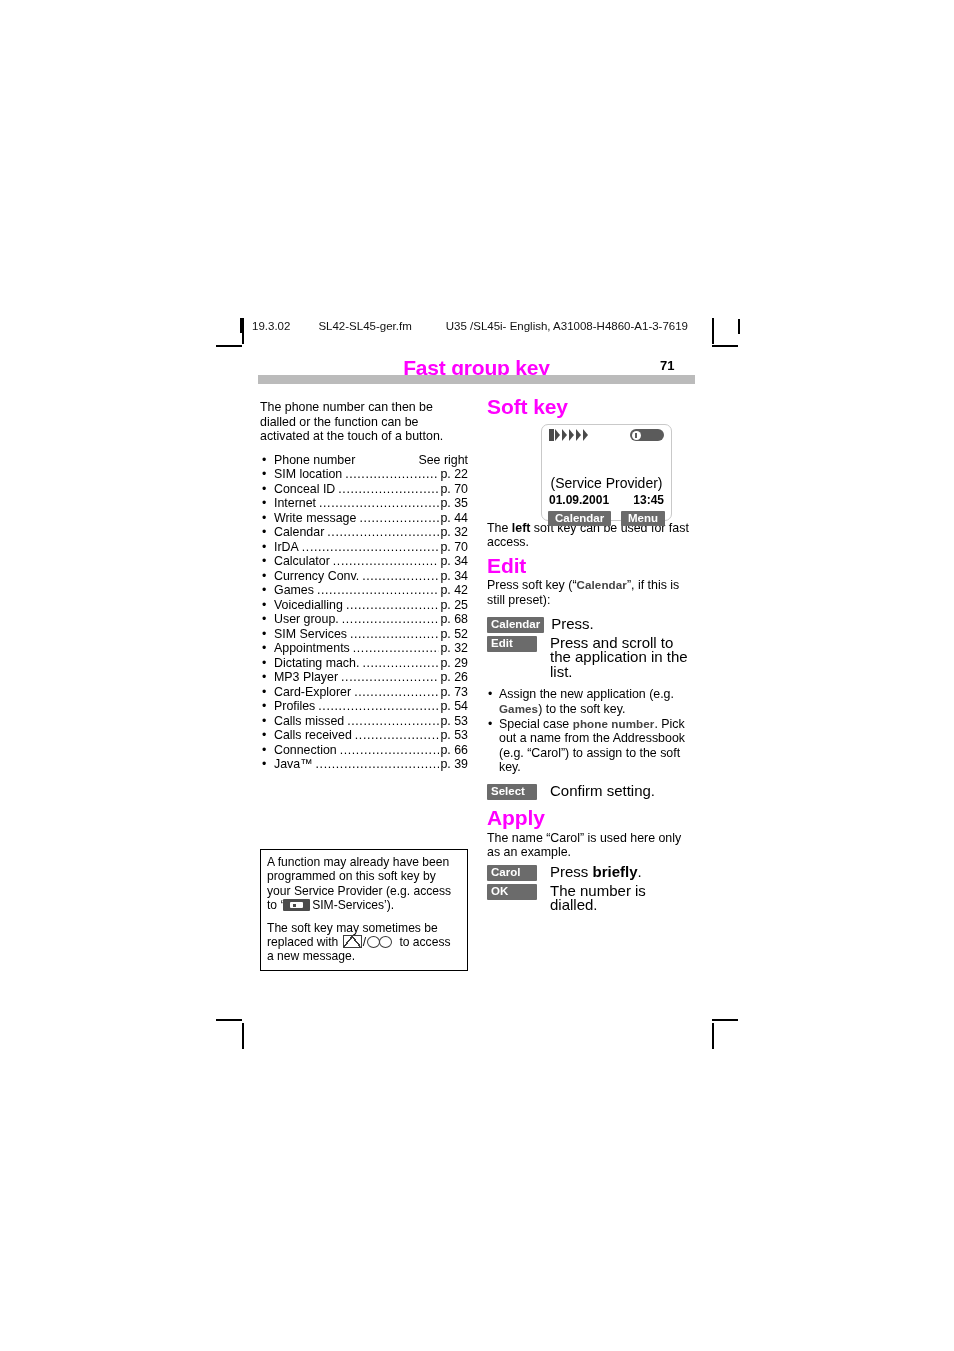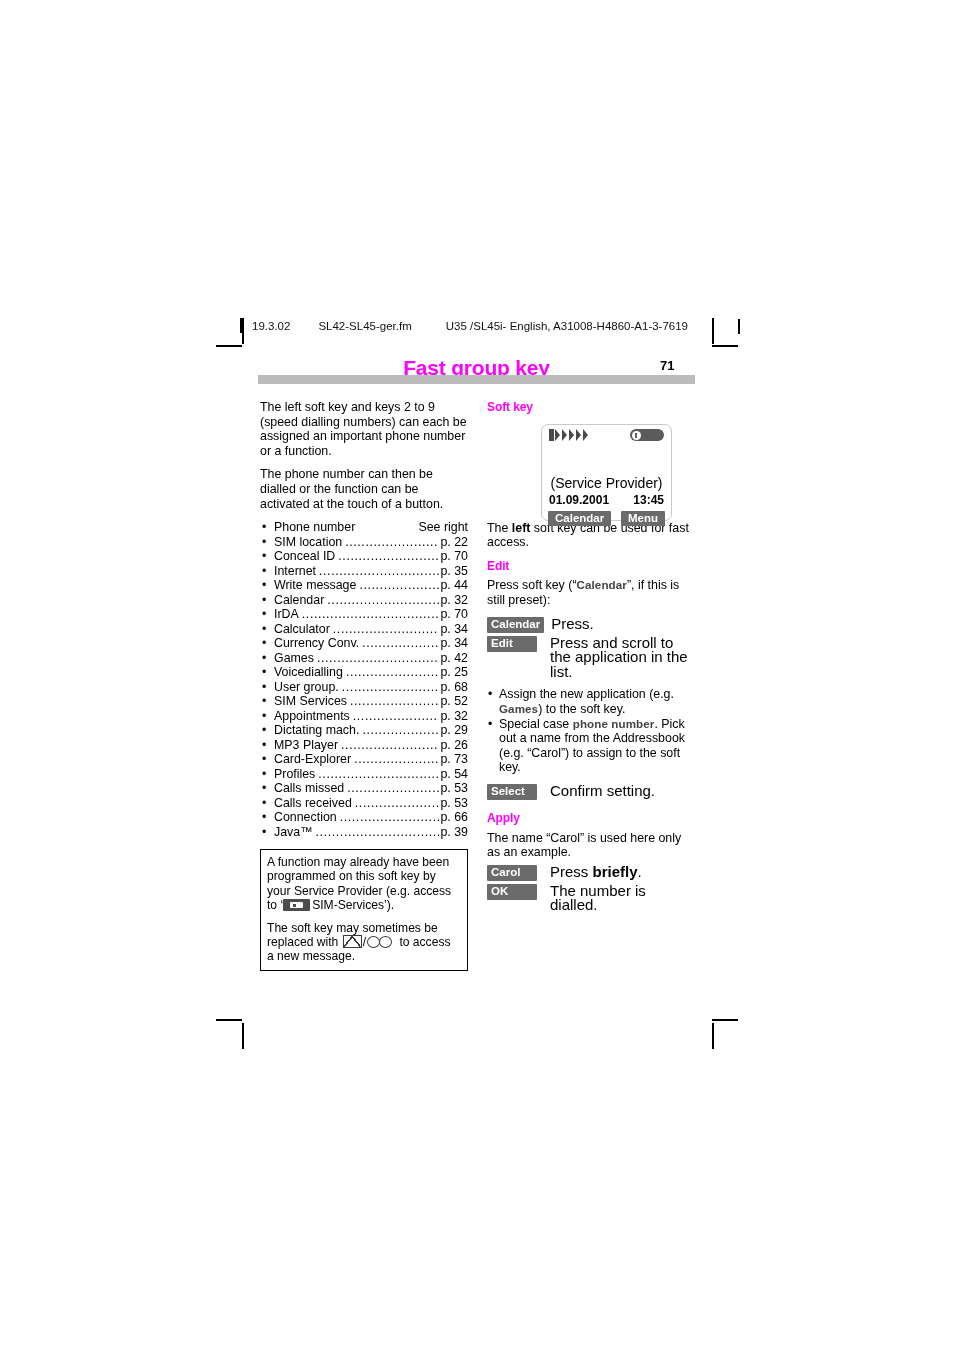--- a/index.html
+++ b/index.html
@@ -280,21 +280,21 @@
     color: #ffffff;
     font-weight: bold;
     font-size: 11.5px;
     padding: 1px 7px 2px 7px;
     border-radius: 1px;
   }
 
   
   h3.sec {
     margin: 0 0 5px 0;
-    font-size: 12px;
+    font-size: 21px;
     font-weight: bold;
     color: #ff00ff;
     letter-spacing: -0.1px;
   }
 
   
   .keyrow {
     display: flex;
     align-items: flex-start;
     margin-bottom: 3px;
@@ -339,21 +339,20 @@
 <div id="print-header">
   <span class="hdr-bar"></span><span class="hdr-date">19.3.02</span><span class="hdr-file">SL42-SL45-ger.fm</span><span class="hdr-doc">U35 /SL45i- English, A31008-H4860-A1-3-7619</span>
   <span class="hdr-bar-right"></span>
 </div>
 
 <div id="page-title">Fast group key</div>
 <div id="page-number">71</div>
 <div id="title-rule"></div>
 
 <div class="col" id="col-left">
-  <p class="para">The left soft key and keys 2 to 9 (speed dialling numbers) can each be assigned an important phone number or a function.</p>
   <p class="para">The phone number can then be dialled or the function can be activated at the touch of a button.</p>
   <ul class="dotlist" id="fastaccess-list">
       <li class="nolead">
         <span class="bullet">•</span>
         <span class="row">
           <span class="lbl">Phone number</span>
           <span class="lead"></span>
           <span class="pg">See right</span>
         </span>
       </li>

